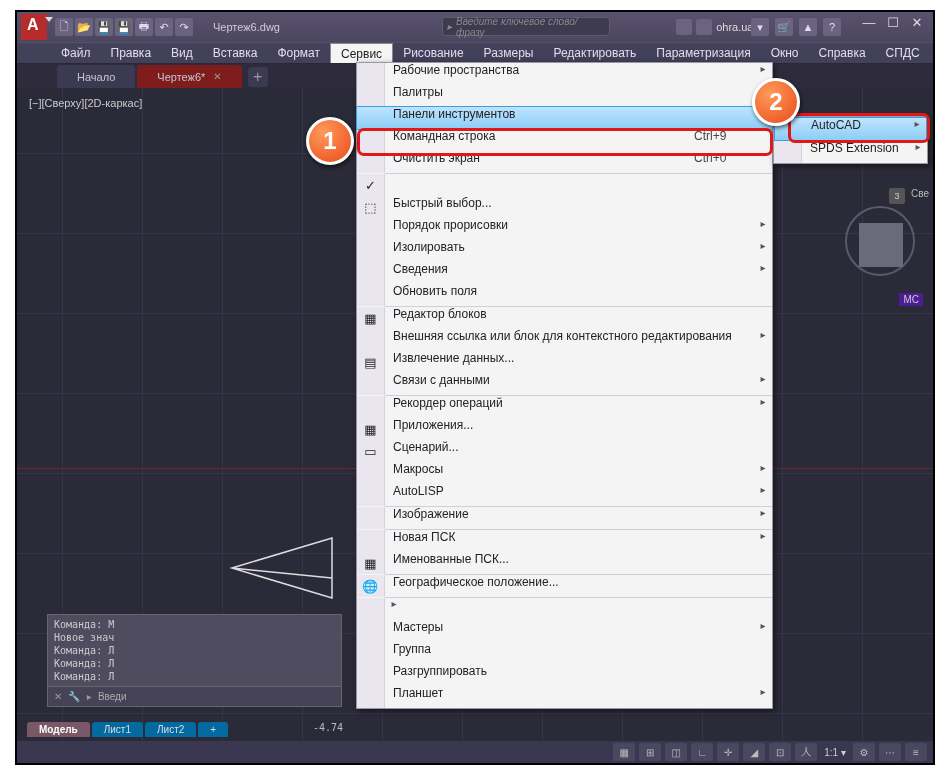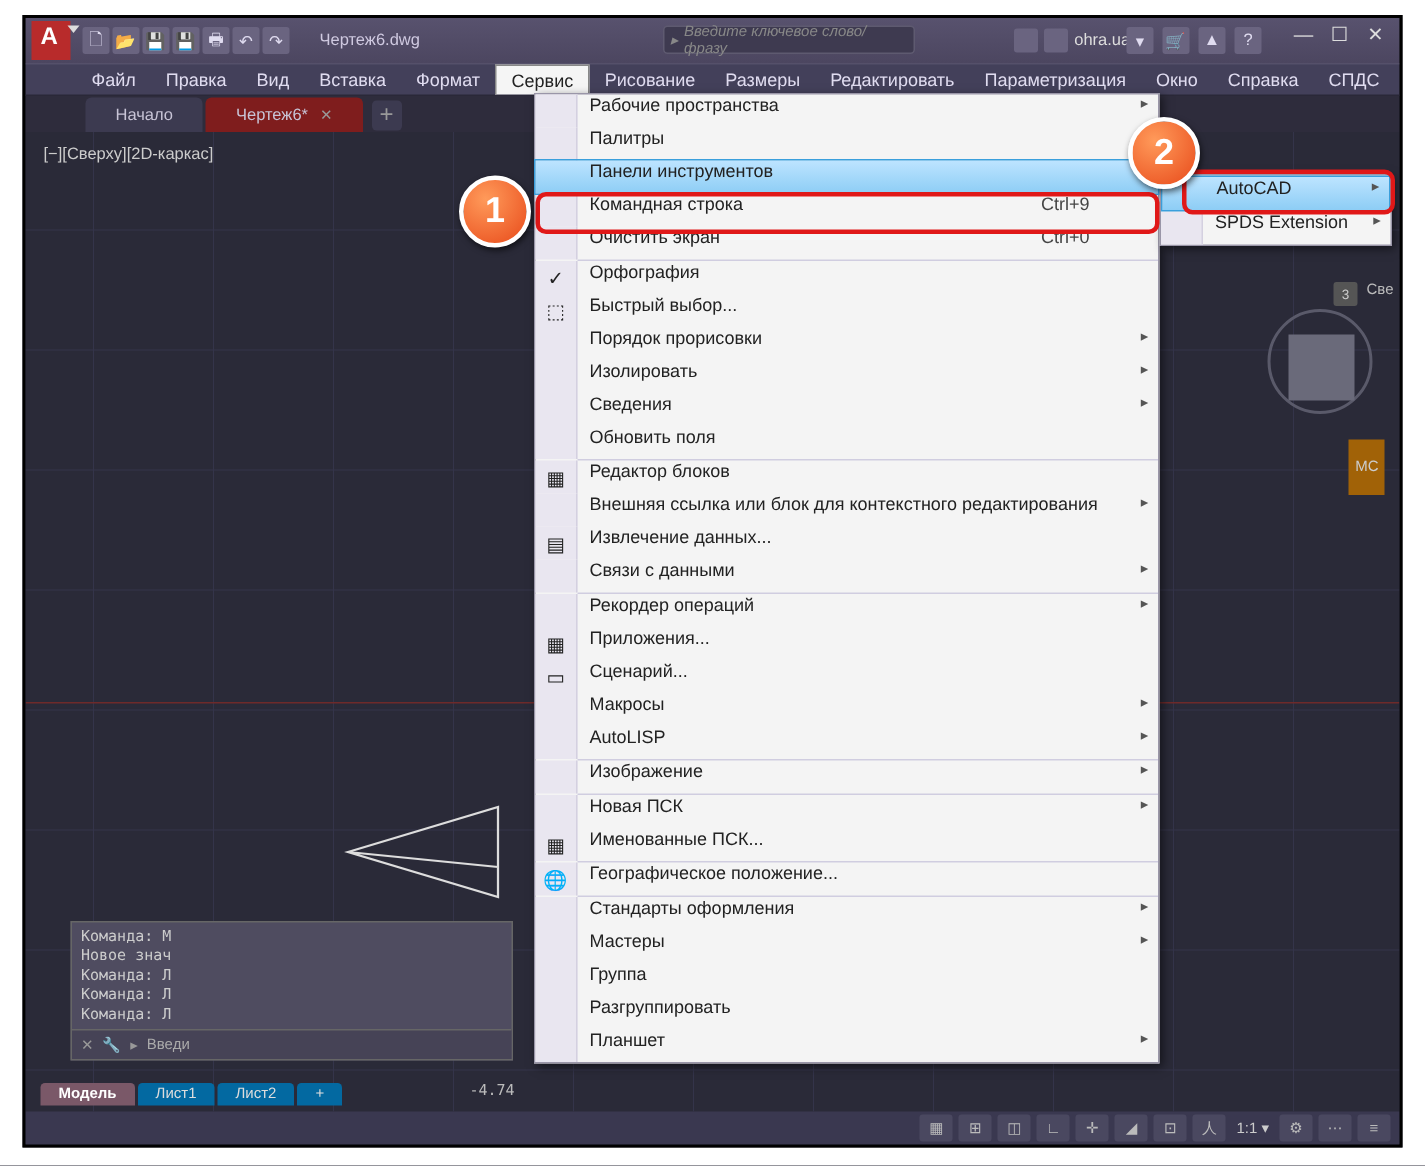--- a/index.html
+++ b/index.html
@@ -151,21 +151,21 @@
   <div class="drawing">
    <svg width="120" height="60">
           <path d="M0 30 L100 0 L100 60 Z M0 30 L100 40" stroke="#ddd" stroke-width="1.5" fill="none"></path>
         </svg>
   </div>
   <div class="viewcube">
    <div class="cube-n">3</div>
    <div style="position:absolute;top:10px;right:-6px;color:#bbb">Све</div>
    <div class="cube-ring"></div>
    <div class="cube-face"></div>
-   <div style="position:absolute;top:115px;right:0;background:#a16207;padding:13px 4px;color:#ccc">МС</div>
+   <div style="position:absolute;top:115px;right:0;background:#4c1d95;padding:1px 4px;color:#ccc">МС</div>
   </div>
   <div class="cmd-panel">
    <div class="cmd-hist">
           <pre style="font-family:inherit;white-space:pre">Команда: М
 Новое знач
 Команда: Л
 Команда: Л
 Команда: Л</pre>
         </div>
    <div class="cmd-input-row">
@@ -223,21 +223,20 @@
       </div>
       <div class="dd-row">
         <div class="dd-gutter"></div>
         <div class="dd-label">Очистить экран</div>
         <div class="dd-short">Ctrl+0</div>
         <div class="dd-arrow"></div>
       </div>
       <div class="dd-sep"></div>
       <div class="dd-row">
         <div class="dd-gutter">✓</div>
-        <div class="dd-label">Орфография</div>
         <div class="dd-arrow"></div>
       </div>
       <div class="dd-row">
         <div class="dd-gutter">⬚</div>
         <div class="dd-label">Быстрый выбор...</div>
         <div class="dd-arrow"></div>
       </div>
       <div class="dd-row">
         <div class="dd-gutter"></div>
         <div class="dd-label">Порядок прорисовки</div>
@@ -324,21 +323,20 @@
       </div>
       <div class="dd-sep"></div>
       <div class="dd-row">
         <div class="dd-gutter">🌐</div>
         <div class="dd-label">Географическое положение...</div>
         <div class="dd-arrow"></div>
       </div>
       <div class="dd-sep"></div>
       <div class="dd-row">
         <div class="dd-gutter"></div>
-        <div class="dd-label">Стандарты оформления</div>
         <div class="dd-arrow">▸</div>
       </div>
       <div class="dd-row">
         <div class="dd-gutter"></div>
         <div class="dd-label">Мастеры</div>
         <div class="dd-arrow">▸</div>
       </div>
       <div class="dd-row">
         <div class="dd-gutter"></div>
         <div class="dd-label">Группа</div>

